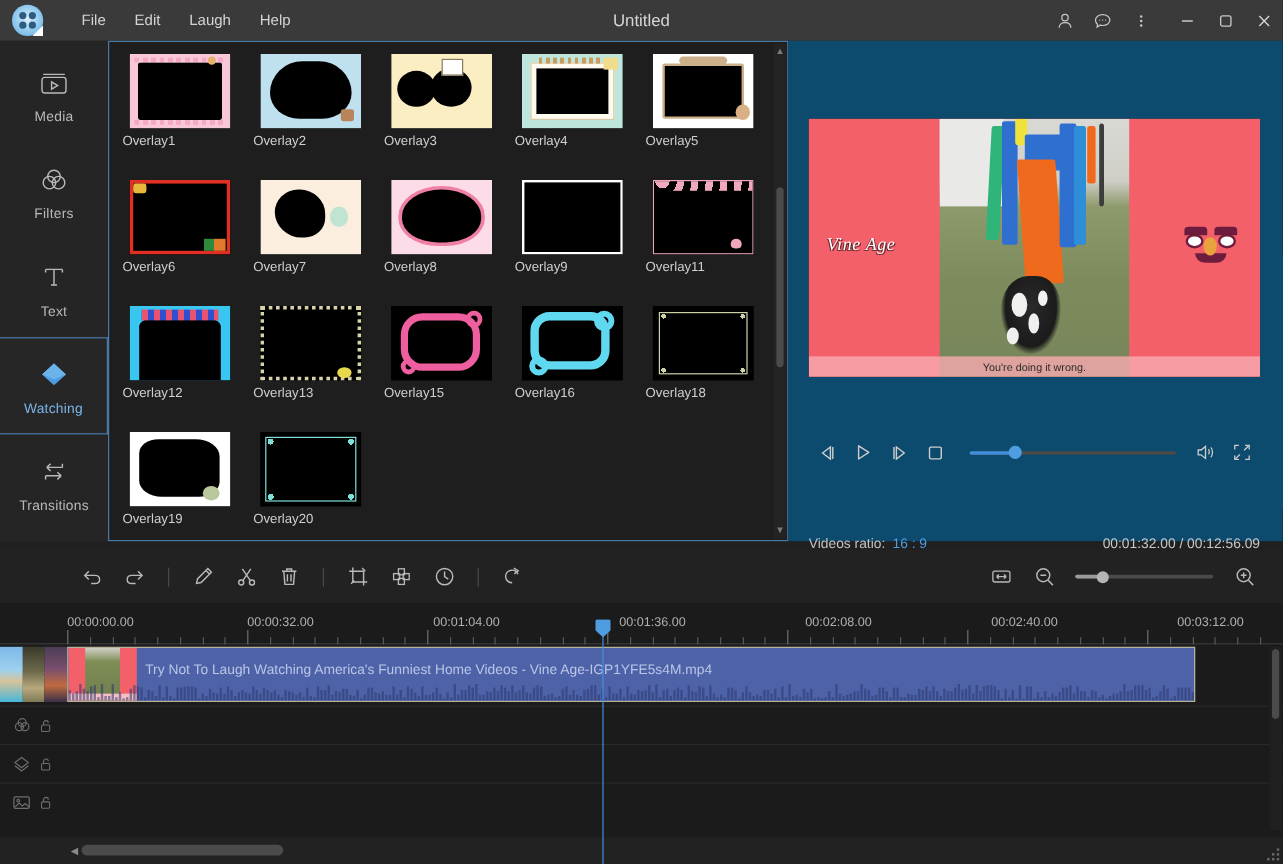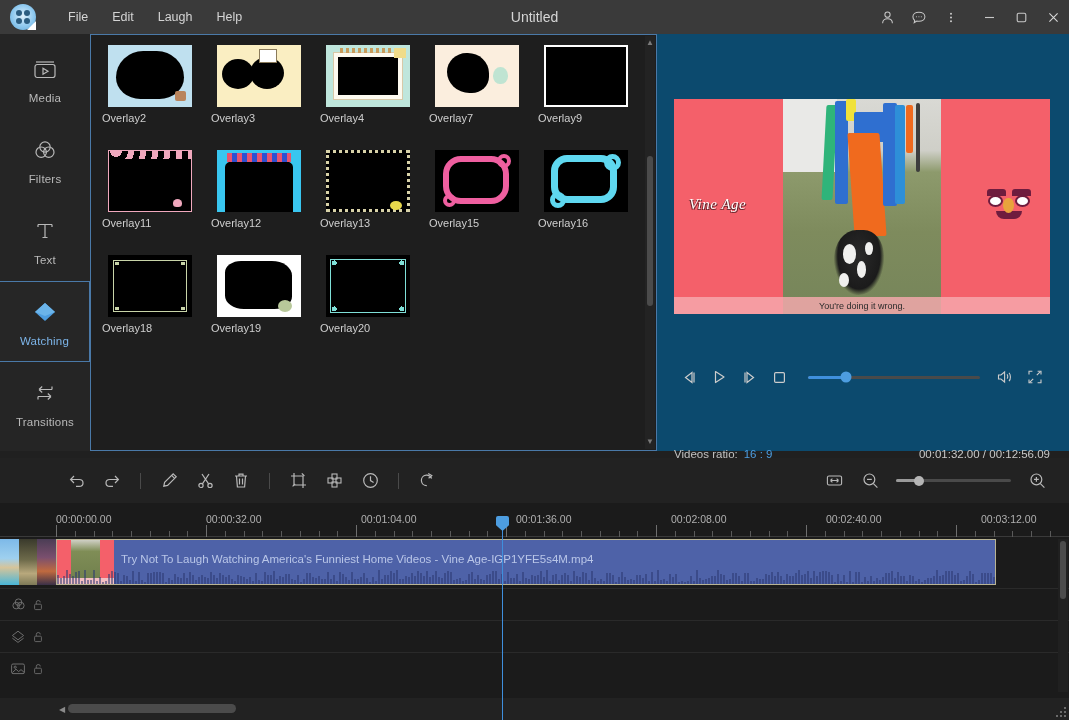--- a/index.html
+++ b/index.html
@@ -386,20 +386,30 @@
         </svg>
       </span>
       <span class="label">Transitions</span>
     </div>
   </div>
 
   <div class="library">
     <div class="grid" id="overlay-grid">
         <div class="cell">
           <div class="thumb">
+            <div style="position:absolute;inset:0;background:#f9c8d8"></div>
+              <div style="position:absolute;inset:7px;background:#000;border-radius:2px"></div>
+              <div style="position:absolute;left:4px;right:4px;top:3px;height:4px;background:repeating-linear-gradient(90deg,#f6a9c4 0 4px,#f9c8d8 4px 7px)"></div>
+              <div style="position:absolute;left:4px;right:4px;bottom:3px;height:4px;background:repeating-linear-gradient(90deg,#f6a9c4 0 4px,#f9c8d8 4px 7px)"></div>
+              <div style="position:absolute;right:12px;top:2px;width:7px;height:7px;border-radius:50%;background:#e8b06a"></div>
+          </div>
+          <div class="name">Overlay1</div>
+        </div>
+        <div class="cell">
+          <div class="thumb">
             <div style="position:absolute;inset:0;background:#bfe0ef"></div>
               <div style="position:absolute;left:8px;top:6px;right:8px;bottom:8px;background:#000;border-radius:40% 40% 36% 36%/55% 55% 45% 45%"></div>
               <div style="position:absolute;right:6px;bottom:6px;width:11px;height:10px;background:#b9845c;border-radius:2px"></div>
           </div>
           <div class="name">Overlay2</div>
         </div>
         <div class="cell">
           <div class="thumb">
             <div style="position:absolute;inset:0;background:#faeec2"></div>
               <div style="position:absolute;left:5px;top:14px;width:32px;height:30px;background:#000;border-radius:50%"></div>
@@ -413,25 +423,49 @@
             <div style="position:absolute;inset:0;background:#bfe6dc"></div>
               <div style="position:absolute;inset:7px;background:#fdfaf0;border:1px solid #d8c9a8"></div>
               <div style="position:absolute;left:12px;top:12px;right:12px;bottom:12px;background:#000"></div>
               <div style="position:absolute;left:14px;top:3px;right:14px;height:5px;background:repeating-linear-gradient(90deg,#c89c5c 0 3px,transparent 3px 6px)"></div>
               <div style="position:absolute;right:4px;top:3px;width:12px;height:10px;background:#f0dc8a"></div>
           </div>
           <div class="name">Overlay4</div>
         </div>
         <div class="cell">
           <div class="thumb">
+            <div style="position:absolute;inset:0;background:#fff"></div>
+              <div style="position:absolute;inset:8px;background:#000;border:2px solid #cbb089;border-radius:2px"></div>
+              <div style="position:absolute;right:3px;bottom:7px;width:12px;height:13px;background:#d9b083;border-radius:50%"></div>
+              <div style="position:absolute;left:22px;top:2px;right:22px;height:7px;background:#cbb089;border-radius:4px"></div>
+          </div>
+          <div class="name">Overlay5</div>
+        </div>
+        <div class="cell">
+          <div class="thumb">
+            <div style="position:absolute;inset:0;background:#000;border:3px solid #e03024"></div>
+              <div style="position:absolute;left:3px;top:3px;width:11px;height:8px;background:#e8b83c;border-radius:2px"></div>
+              <div style="position:absolute;right:4px;bottom:3px;width:18px;height:10px;background:linear-gradient(90deg,#2d8a3c 0 45%,#e07a2c 45% 100%)"></div>
+          </div>
+          <div class="name">Overlay6</div>
+        </div>
+        <div class="cell">
+          <div class="thumb">
             <div style="position:absolute;inset:0;background:#fbeede"></div>
               <div style="position:absolute;left:12px;top:8px;width:42px;height:40px;background:#000;border-radius:48% 52% 42% 55%"></div>
               <div style="position:absolute;right:11px;top:22px;width:15px;height:17px;background:#bfe4d2;border-radius:50% 50% 46% 46%"></div>
           </div>
           <div class="name">Overlay7</div>
+        </div>
+        <div class="cell">
+          <div class="thumb">
+            <div style="position:absolute;inset:0;background:#fbdce8"></div>
+              <div style="position:absolute;left:9px;top:8px;right:9px;bottom:10px;background:#000;border-radius:50% 50% 45% 45%;box-shadow:0 0 0 3px #f07fa6"></div>
+          </div>
+          <div class="name">Overlay8</div>
         </div>
         <div class="cell">
           <div class="thumb">
             <div style="position:absolute;inset:0;background:#000;border:2px solid #fff"></div>
           </div>
           <div class="name">Overlay9</div>
         </div>
         <div class="cell">
           <div class="thumb">
             <div style="position:absolute;inset:0;background:#000;border:1px solid #f0a8bd"></div>

